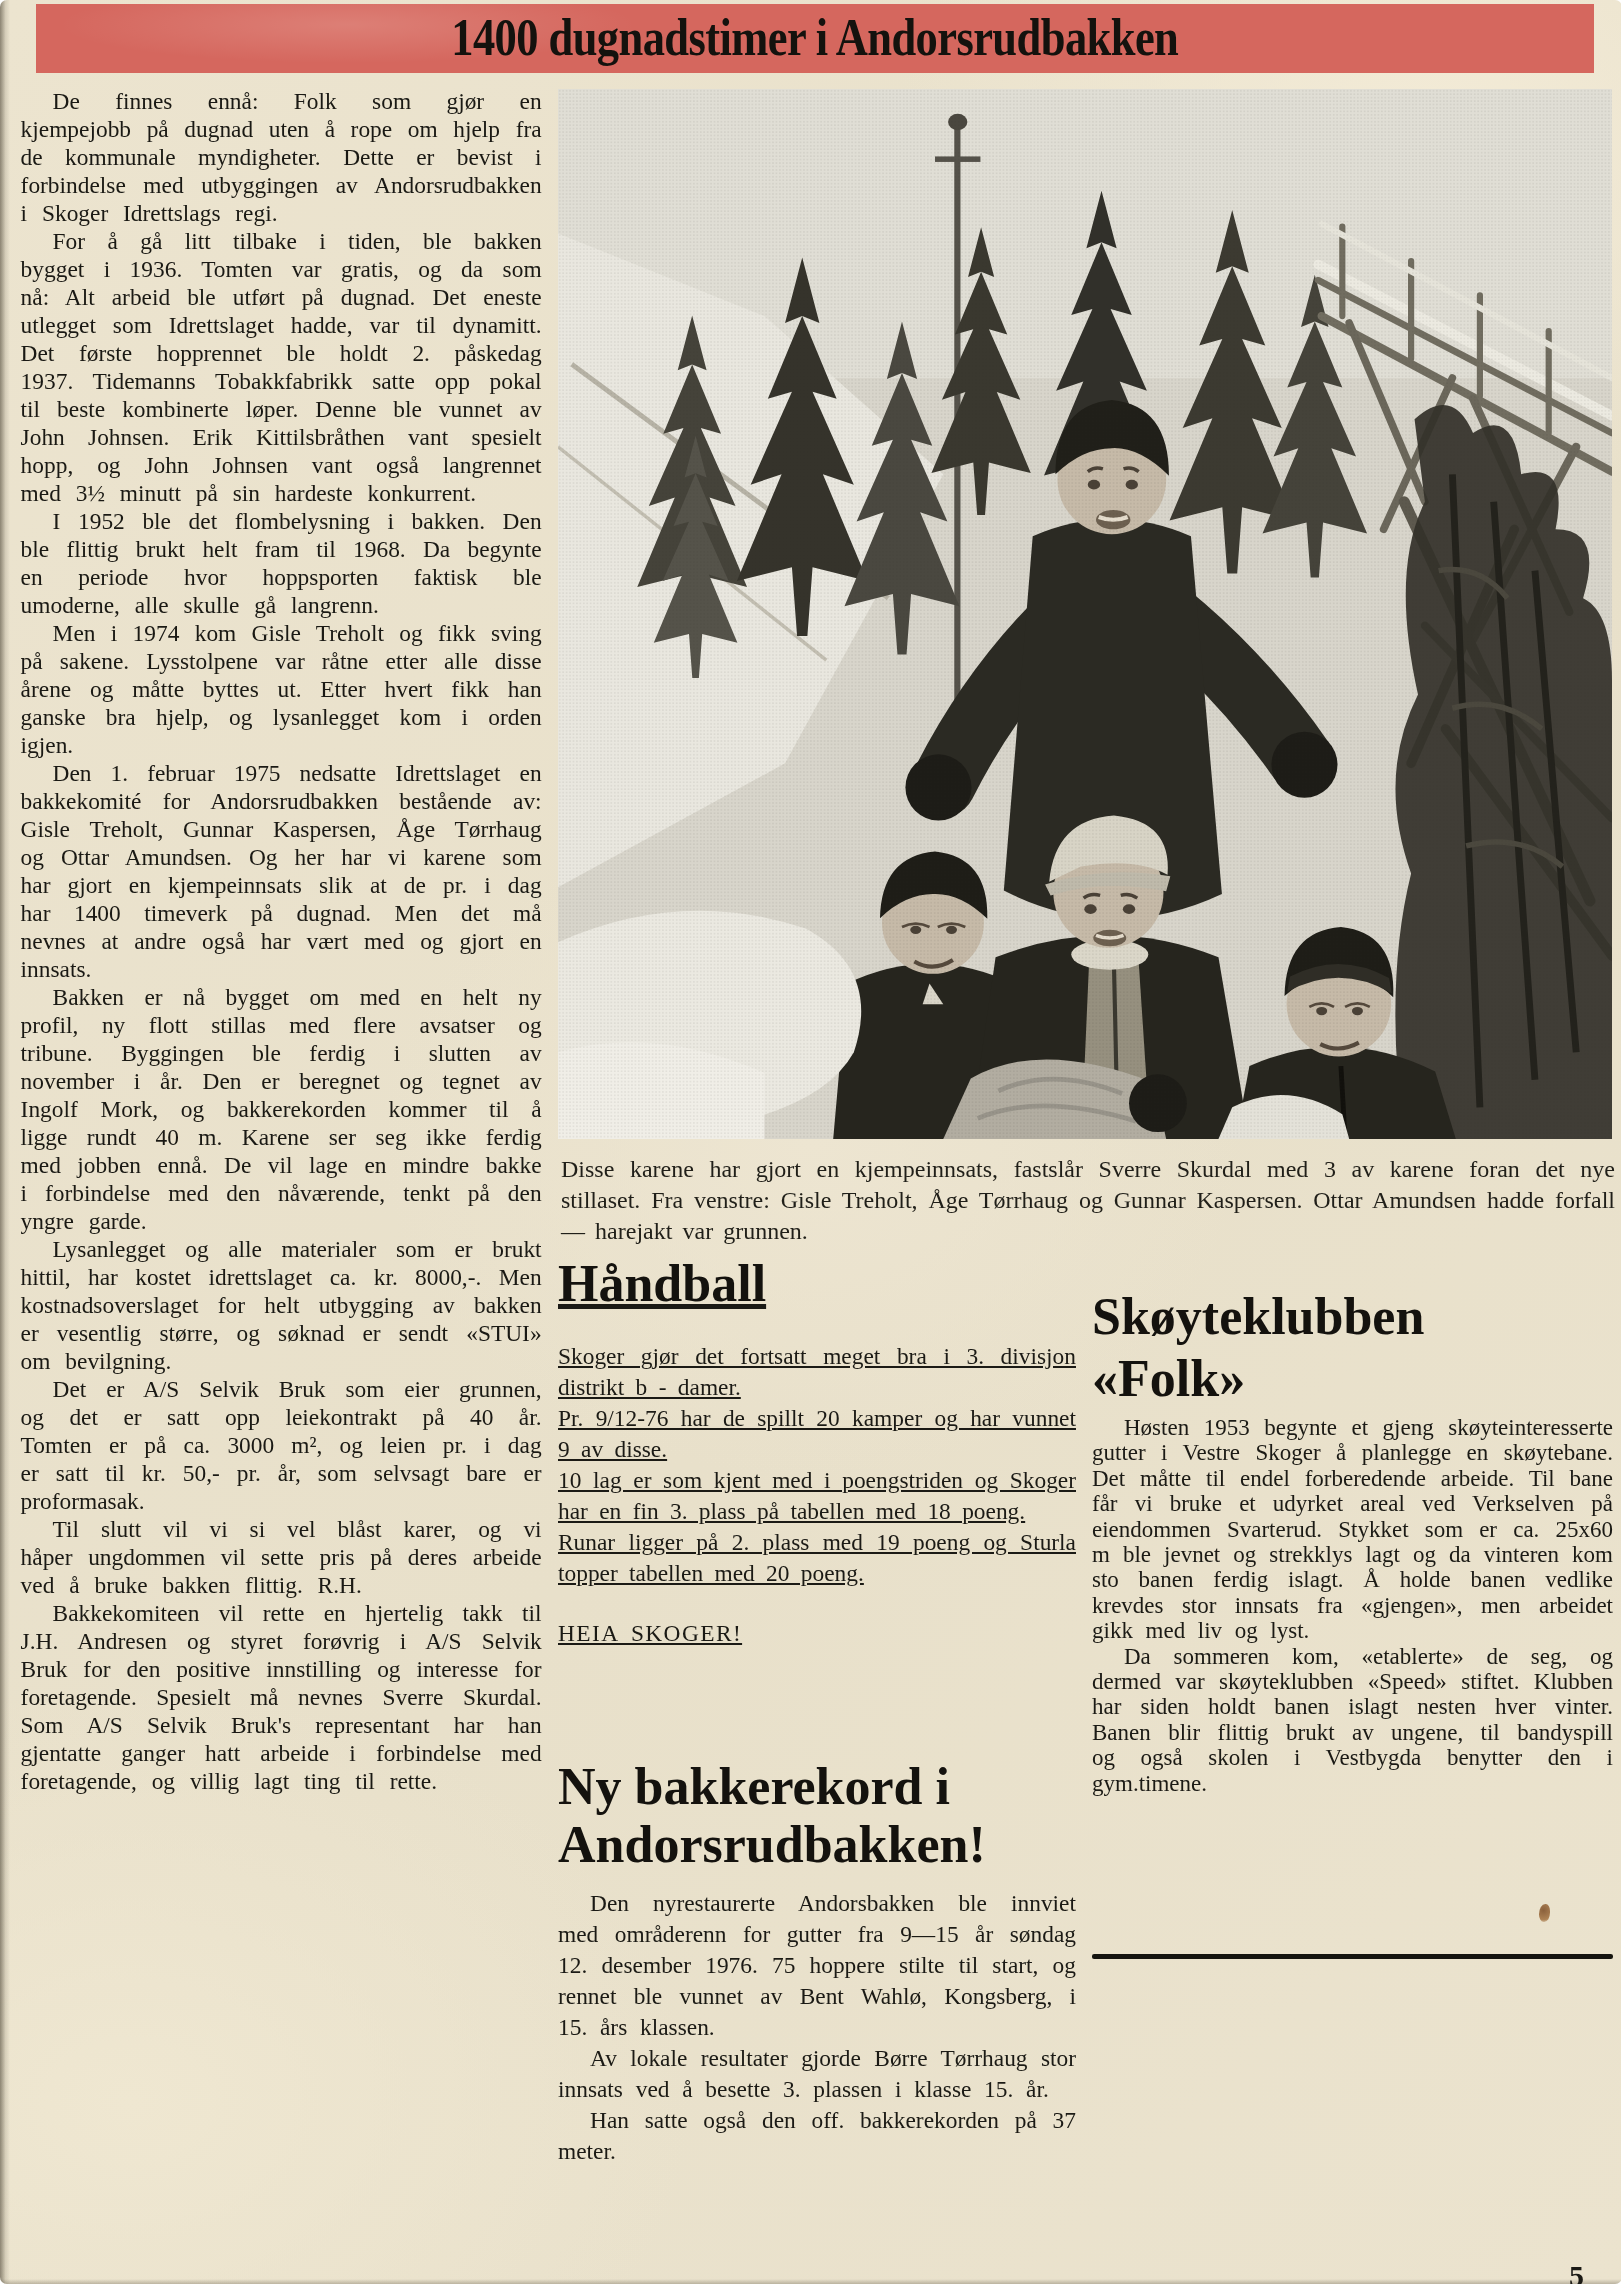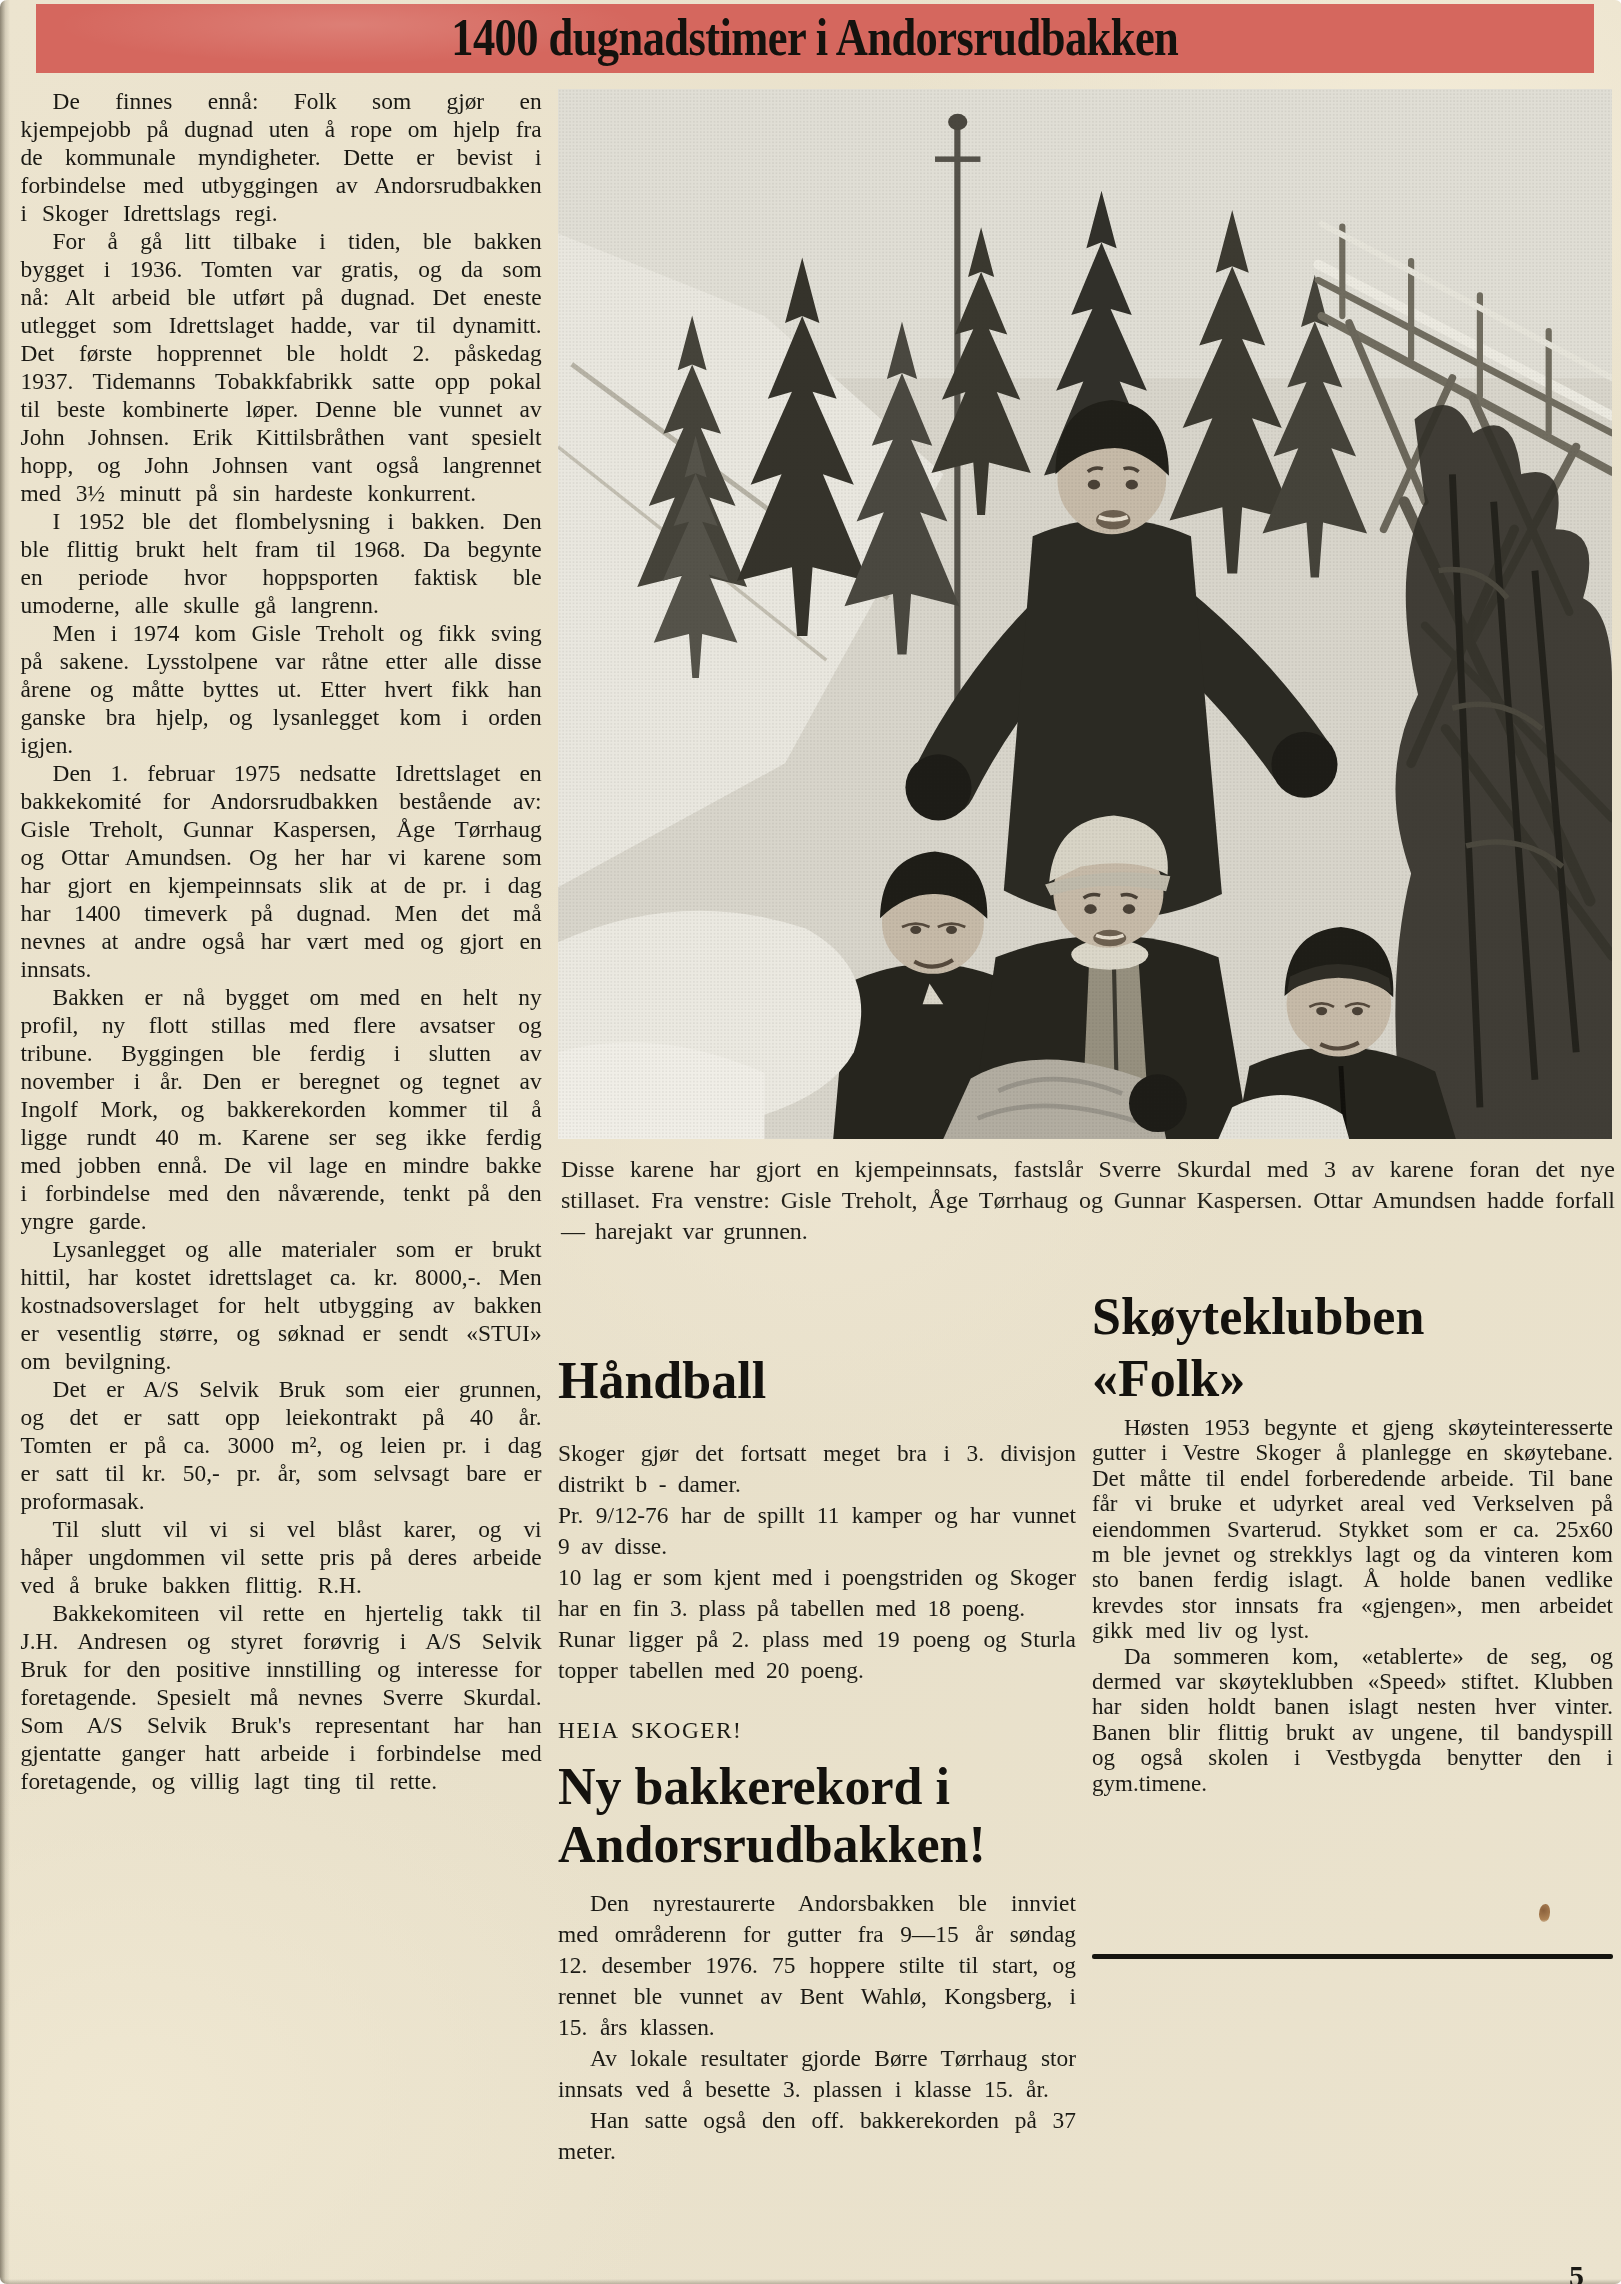--- a/index.html
+++ b/index.html
@@ -58,21 +58,21 @@
   .photo svg { display:block; width:100%; height:100%; }
 
   .caption {
     position:absolute; left:561px; top:1154px; width:1054px;
     font-size:24px; line-height:31px; text-align:justify; word-spacing:4.1px; color:#201f19;
   }
 
   h2.headline { font-weight:700; color:#14120e; letter-spacing:0; }
 
   
-  .handball { position:absolute; left:558px; top:1354px; width:518px; }
+  .handball { position:absolute; left:558px; top:1257px; width:518px;text-decoration:underline; }
   .handball h2 { font-size:52px; line-height:54px; margin-bottom:30px; }
   .handball p { font-size:23.4px; line-height:31px; text-align:justify; word-spacing:5.5px; }
   .handball .cheer { margin-top:29px; letter-spacing:1.4px; }
 
   
   .bakkerekord { position:absolute; left:558px; top:1758px; width:518px; }
   .bakkerekord h2 { font-size:52px; line-height:58px; margin-bottom:13.8px; }
   .bakkerekord p { font-size:23.4px; line-height:31px; text-align:justify; word-spacing:6.9px; text-indent:32px; }
 
   
@@ -239,21 +239,21 @@
 
       <rect width="1532" height="1526" fill="url(#halftone)" opacity=".14"></rect>
     </svg>
   </div>
 
   <p class="caption">Disse karene har gjort en kjempeinnsats, fastslår Sverre Skurdal med 3 av karene foran det nye stillaset. Fra venstre: Gisle Treholt, Åge Tørrhaug og Gunnar Kaspersen. Ottar Amundsen hadde forfall — harejakt var grunnen.</p>
 
   <div class="handball">
     <h2 class="headline">Håndball</h2>
     <p>Skoger gjør det fortsatt meget bra i 3. divisjon distrikt b - damer.</p>
-    <p>Pr. 9/12-76 har de spillt 11 kamper og har vunnet 9 av disse.</p>
+    <p>Pr. 9/12-76 har de spillt 20 kamper og har vunnet 9 av disse.</p>
     <p>10 lag er som kjent med i poengstriden og Skoger har en fin 3. plass på tabellen med 18 poeng.</p>
     <p>Runar ligger på 2. plass med 19 poeng og Sturla topper tabellen med 20 poeng.</p>
     <p class="cheer">HEIA SKOGER!</p>
   </div>
 
   <div class="bakkerekord">
     <h2 class="headline">Ny bakkerekord i Andorsrudbakken!</h2>
     <p>Den nyrestaurerte Andorsbakken ble innviet med områderenn for gutter fra 9—15 år søndag 12. desember 1976. 75 hoppere stilte til start, og rennet ble vunnet av Bent Wahlø, Kongsberg, i 15. års klassen.</p>
     <p>Av lokale resultater gjorde Børre Tørrhaug stor innsats ved å besette 3. plassen i klasse 15. år.</p>
     <p>Han satte også den off. bakkerekorden på 37 meter.</p>

